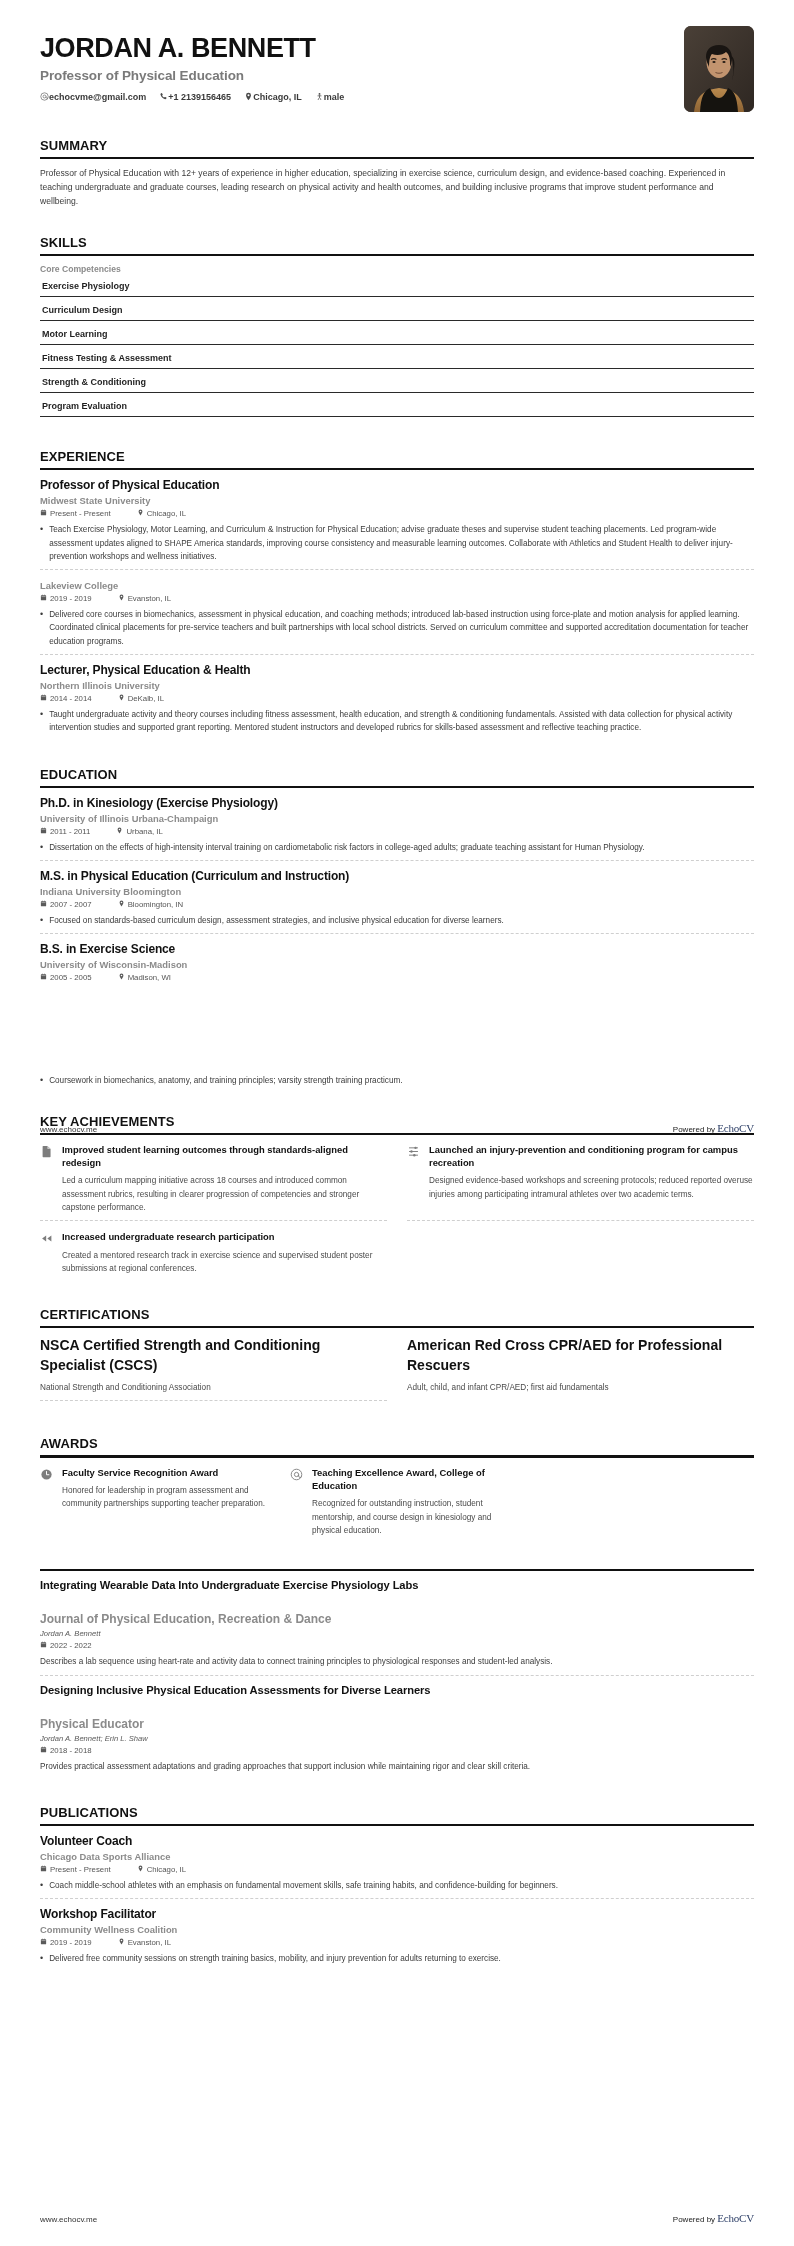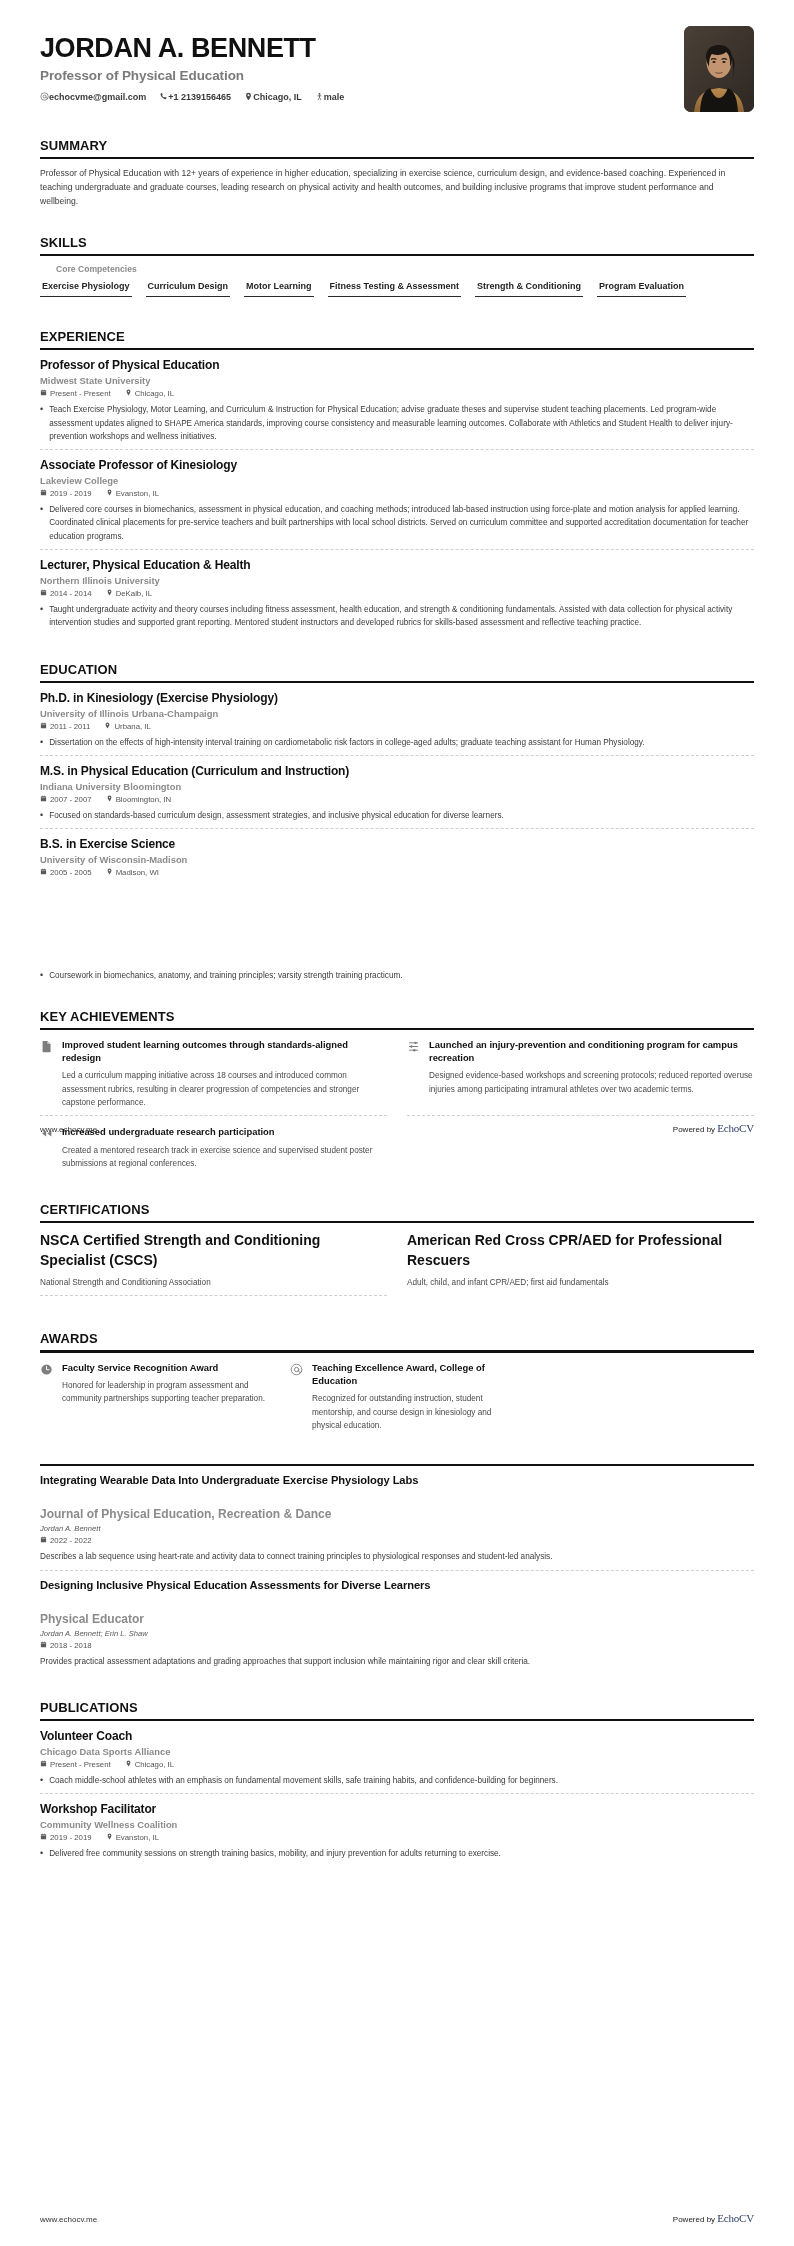--- a/index.html
+++ b/index.html
@@ -89,26 +89,26 @@
     color: #3b3b3b;
     text-align: left;
   }
 
   
   .skills-group-label {
     font-size: 8.6px;
     font-weight: 700;
     color: #8b8b8b;
     margin-bottom: 5px;
-    margin-left: 16px;
   }
   .skills-list {
     display: flex;
     flex-wrap: wrap;
     gap: 0px 14px;
+    flex-direction: column;
   }
   .skill-chip {
     font-size: 9px;
     font-weight: 700;
     color: #1f1f1f;
     padding: 2px 2px 5px 2px;
     border-bottom: 1px solid #2a2a2a;
     margin-bottom: 6px;
     white-space: nowrap;
   }
@@ -125,21 +125,21 @@
   }
   .entry-org {
     font-size: 9.4px;
     font-weight: 700;
     color: #8b8b8b;
     margin-top: 2px;
   }
   .entry-meta {
     display: flex;
     align-items: center;
-    gap: 14px;
+    gap: 26px;
     margin-top: 3px;
     font-size: 7.8px;
     color: #555555;
   }
   .meta-item { display: flex; align-items: center; gap: 3px; white-space: nowrap; }
   .entry-bullets { margin-top: 5px; }
   .bullet {
     display: flex;
     gap: 6px;
     font-size: 8.2px;
@@ -368,21 +368,20 @@
         </div>
         <div class="entry-bullets">
           <div class="bullet">
             <span class="bullet-dot">•</span>
             <span>Teach Exercise Physiology, Motor Learning, and Curriculum &amp; Instruction for Physical Education; advise graduate theses and supervise student teaching placements. Led program-wide assessment updates aligned to SHAPE America standards, improving course consistency and measurable learning outcomes. Collaborate with Athletics and Student Health to deliver injury-prevention workshops and wellness initiatives.</span>
           </div>
         </div>
       </div>
 
       <div class="entry">
-        <div class="entry-title">Associate Professor of Kinesiology</div>
         <div class="entry-org">Lakeview College</div>
         <div class="entry-meta">
           <span class="meta-item">
             <span><svg width="7" height="7" viewBox="0 0 16 16" fill="#5a5a5a">
                   <rect x="2" y="3" width="12" height="11.5" rx="1.3"></rect>
                   <rect x="4.5" y="1" width="1.3" height="3" rx="0.6"></rect>
                   <rect x="10.2" y="1" width="1.3" height="3" rx="0.6"></rect>
                   <rect x="3.2" y="6" width="9.6" height="0.9" fill="#fff"></rect>
                 </svg></span>
             <span>2019 - 2019</span>

